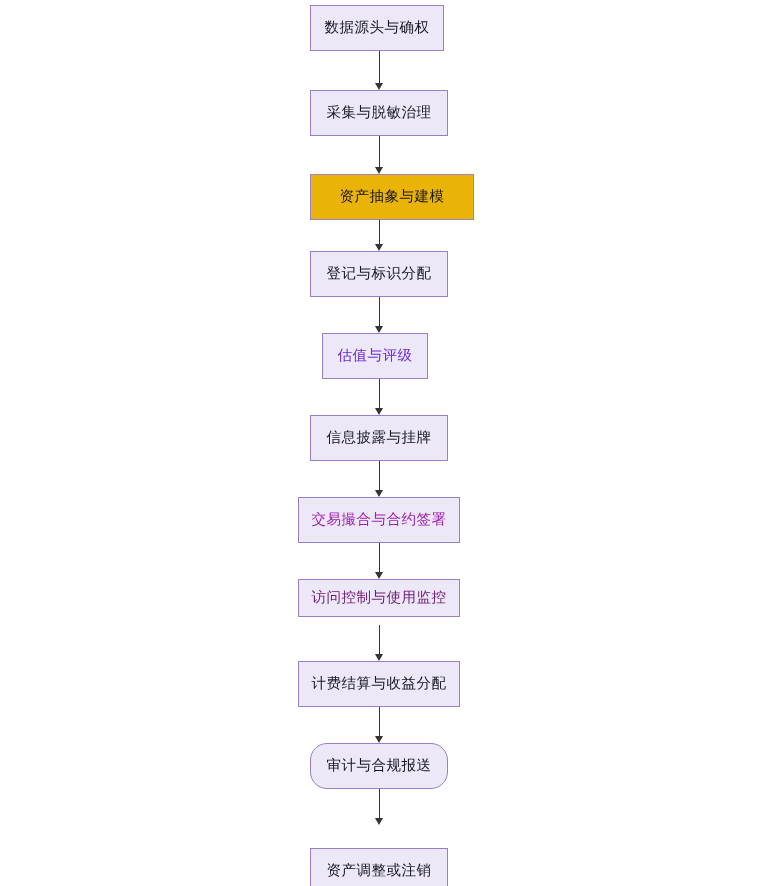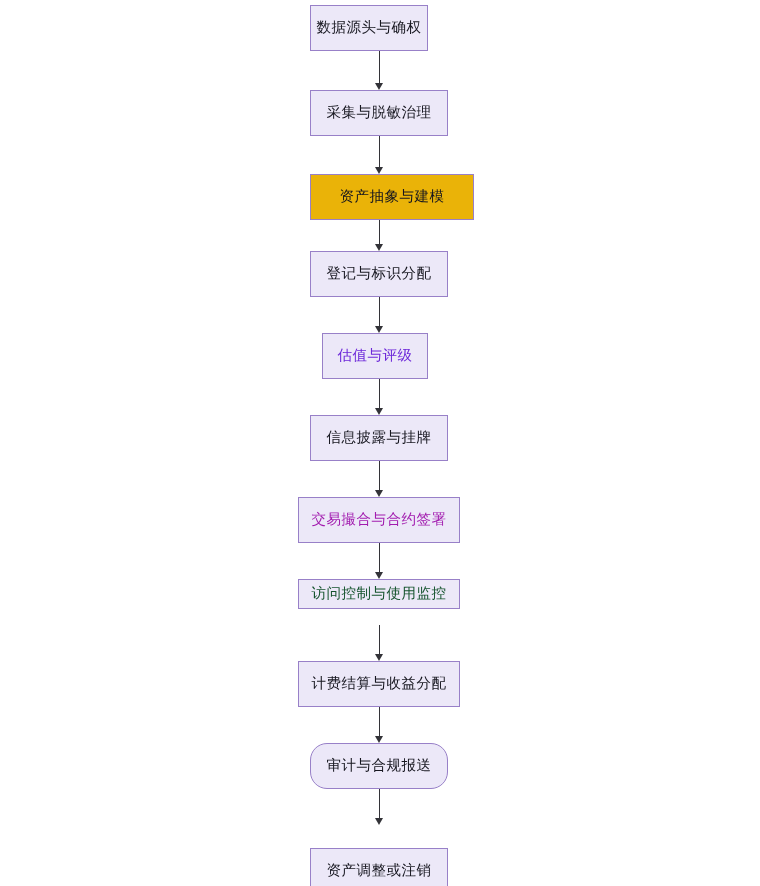--- a/index.html
+++ b/index.html
@@ -95,42 +95,42 @@
       <div class="conn-head" style="top: 28.5px; border-top-color: rgb(51, 51, 56);"></div>
     </div>
     <div class="connector" style="left: 379px; top: 707px; width: 1.3px; height: 36px;">
       <div class="conn-line" style="height: 30px; background: rgb(51, 51, 56);"></div>
       <div class="conn-head" style="top: 28.5px; border-top-color: rgb(51, 51, 56);"></div>
     </div>
     <div class="connector" style="left: 379px; top: 789px; width: 1.3px; height: 36px;">
       <div class="conn-line" style="height: 30px; background: rgb(51, 51, 56);"></div>
       <div class="conn-head" style="top: 28.5px; border-top-color: rgb(51, 51, 56);"></div>
     </div>
-    <div class="node" style="left: 310px; top: 5px; width: 118px; height: 46px; background: rgb(236, 232, 248); border-color: rgb(152, 128, 200); color: rgb(22, 22, 31);">
+    <div class="node" style="left: 310px; top: 5px; width: 134px; height: 46px; background: rgb(236, 232, 248); border-color: rgb(152, 128, 200); color: rgb(22, 22, 31);">
       <span class="node-label">数据源头与确权</span>
     </div>
     <div class="node" style="left: 310px; top: 90px; width: 138px; height: 46px; background: rgb(236, 232, 248); border-color: rgb(152, 128, 200); color: rgb(22, 22, 31);">
       <span class="node-label">采集与脱敏治理</span>
     </div>
     <div class="node" style="left: 310px; top: 174px; width: 164px; height: 46px; background: #eab308; border-color: rgb(152, 128, 200); color: rgb(22, 22, 31);">
       <span class="node-label">资产抽象与建模</span>
     </div>
     <div class="node" style="left: 310px; top: 251px; width: 138px; height: 46px; background: rgb(236, 232, 248); border-color: rgb(152, 128, 200); color: rgb(22, 22, 31);">
       <span class="node-label">登记与标识分配</span>
     </div>
     <div class="node" style="left: 322px; top: 333px; width: 106px; height: 46px; background: rgb(236, 232, 248); border-color: rgb(152, 128, 200); color: #6d28d9;">
       <span class="node-label">估值与评级</span>
     </div>
     <div class="node" style="left: 310px; top: 415px; width: 138px; height: 46px; background: rgb(236, 232, 248); border-color: rgb(152, 128, 200); color: rgb(22, 22, 31);">
       <span class="node-label">信息披露与挂牌</span>
     </div>
     <div class="node" style="left: 298px; top: 497px; width: 162px; height: 46px; background: rgb(236, 232, 248); border-color: rgb(152, 128, 200); color: #a21caf;">
       <span class="node-label">交易撮合与合约签署</span>
     </div>
-    <div class="node" style="left: 298px; top: 579px; width: 162px; height: 30px; background: rgb(236, 232, 248); border-color: rgb(152, 128, 200); color: #14532d;">
+    <div class="node" style="left: 298px; top: 579px; width: 162px; height: 38px; background: rgb(236, 232, 248); border-color: rgb(152, 128, 200); color: #701a75;">
       <span class="node-label">访问控制与使用监控</span>
     </div>
     <div class="node" style="left: 298px; top: 661px; width: 162px; height: 46px; background: rgb(236, 232, 248); border-color: rgb(152, 128, 200); color: rgb(22, 22, 31); text-align: center;">
       <span class="node-label">计费结算与收益分配</span>
     </div>
     <div class="node" style="left: 310px; top: 743px; width: 138px; height: 46px; background: rgb(236, 232, 248); border-color: rgb(152, 128, 200); color: rgb(22, 22, 31); border-radius: 17px;">
       <span class="node-label">审计与合规报送</span>
     </div>
     <div class="node" style="left: 310px; top: 848px; width: 138px; height: 46px; background: rgb(236, 232, 248); border-color: rgb(152, 128, 200); color: rgb(22, 22, 31);">
       <span class="node-label">资产调整或注销</span>

